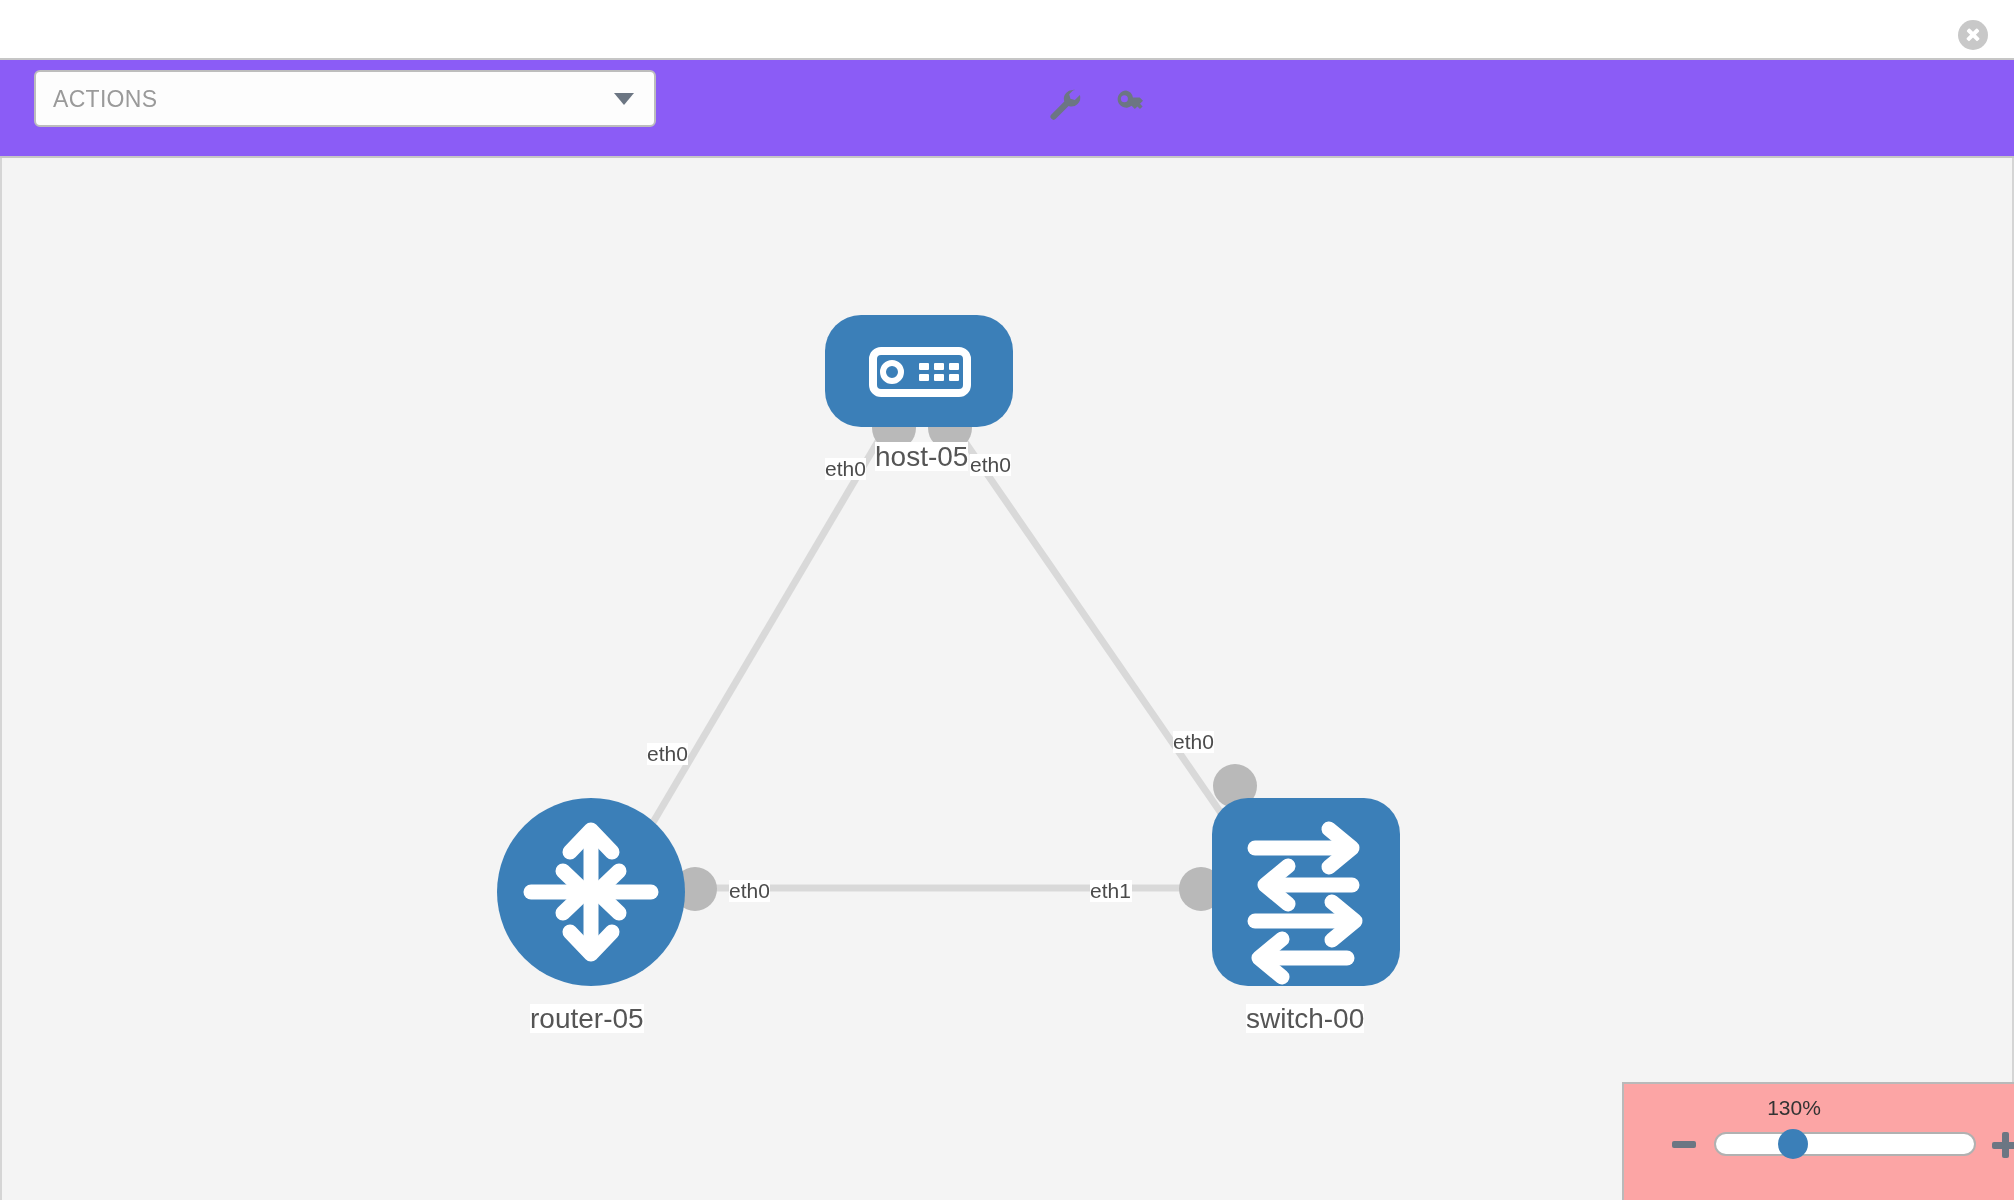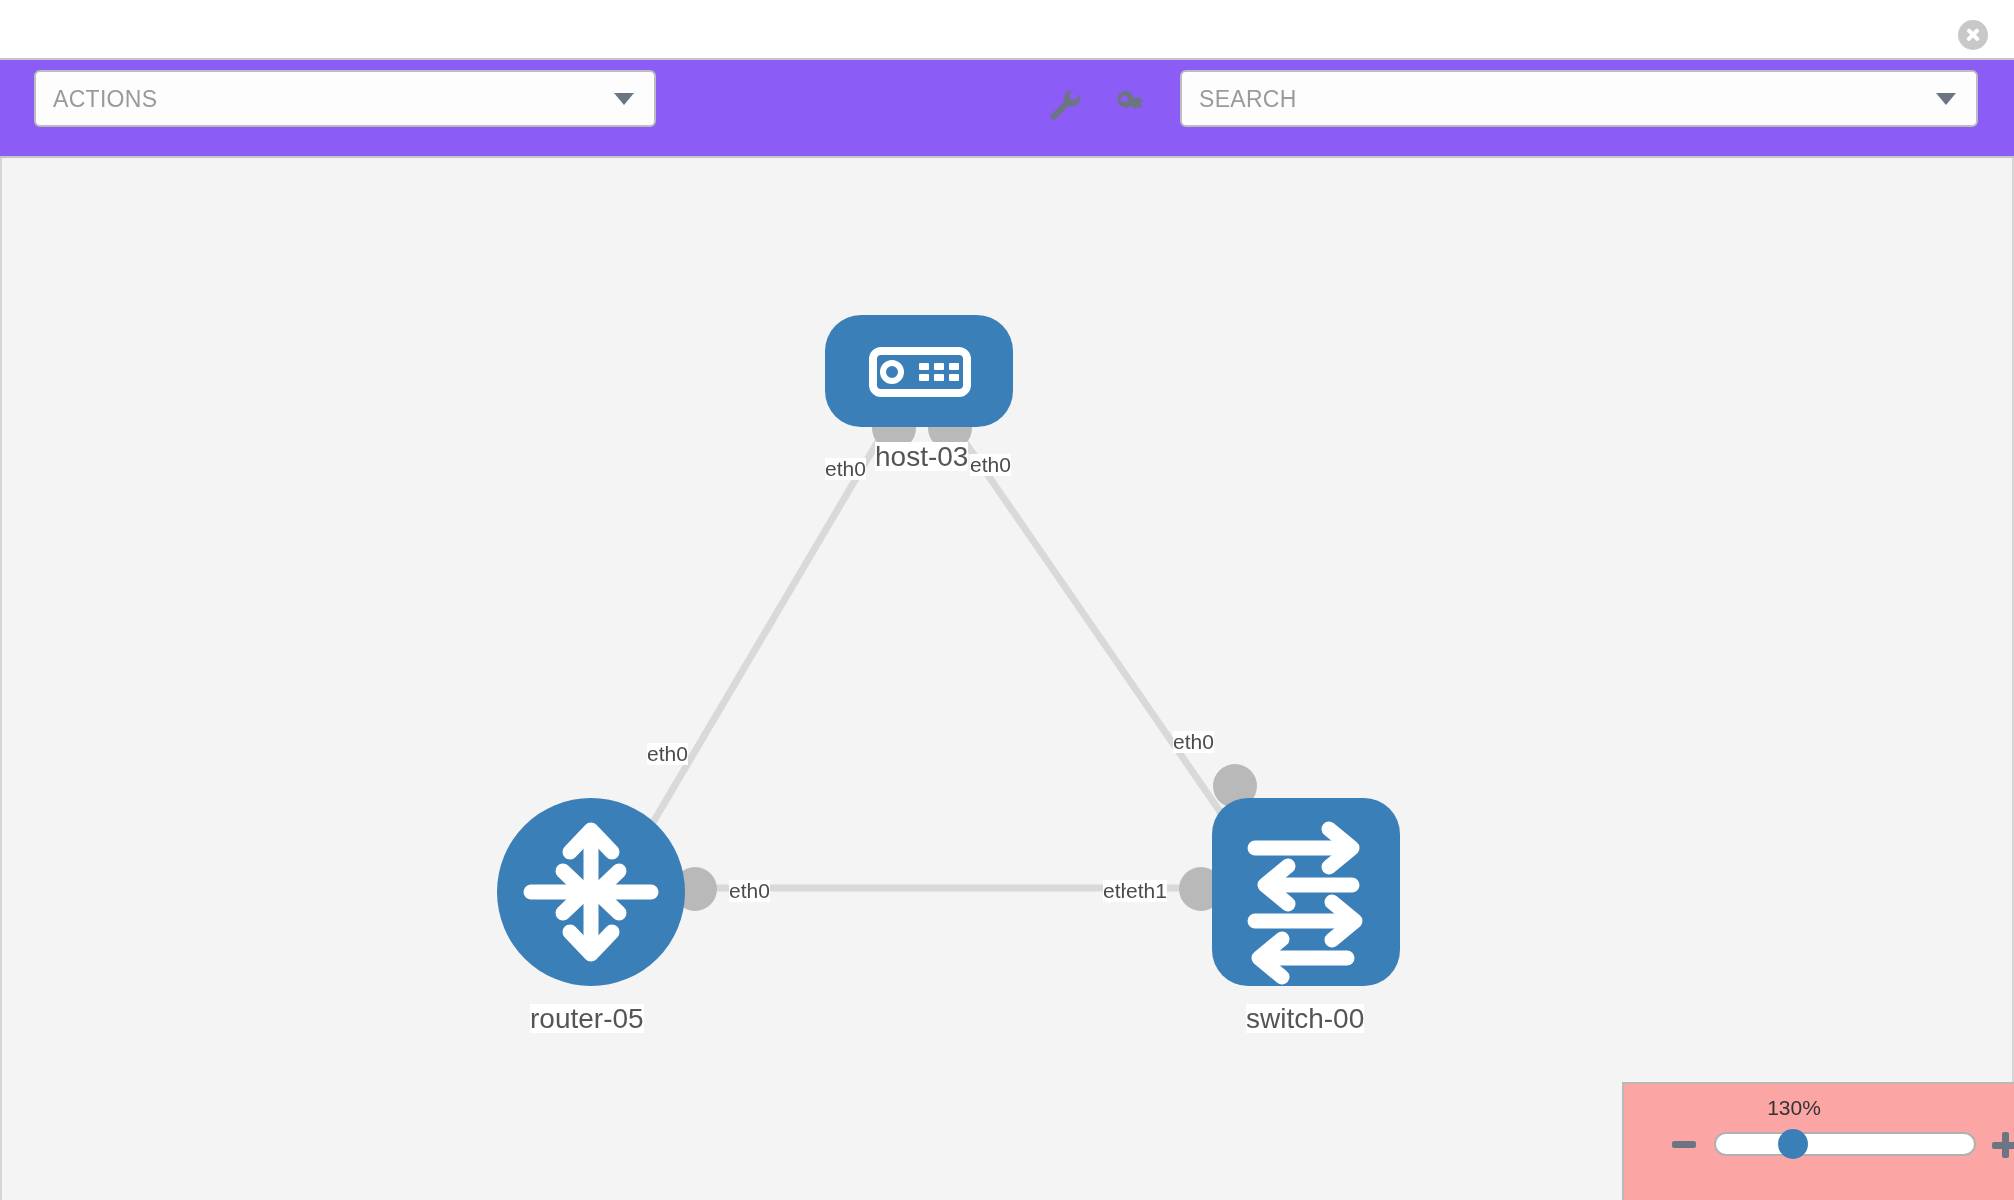--- a/index.html
+++ b/index.html
@@ -238,24 +238,20 @@
       <path d="M30.5 6.2a8.8 8.8 0 0 0-10.2 11.4L7.4 30.4a3.1 3.1 0 1 0 4.4 4.4l12.8-12.9A8.8 8.8 0 0 0 35.9 11l-5 5-4.5-1.2-1.2-4.5 5-5a8.9 8.9 0 0 0-0.7-0.9z" fill="#6c7683"></path>
     </svg>
   </div>
 
   <div class="tb-icon" id="key-icon">
     <svg viewBox="0 0 40 40" width="40" height="40">
       <path d="M15.2 6.5a8.6 8.6 0 1 0 5.4 15.3l3.2 3.2 2.6-2.6 2.6 2.6 2.6-2.6-2.6-2.6 3-3-3.3-3.3H21.9a8.6 8.6 0 0 0-6.7-7zm-1.8 4.8a3.5 3.5 0 1 1 0 7 3.5 3.5 0 0 1 0-7z" fill="#6c7683"></path>
     </svg>
   </div>
 
-  <div class="select-box" id="search-select">
-    <span class="sel-text">SEARCH</span>
-    <span class="caret"></span>
-  </div>
 </div>
 
 <div class="canvas">
 
   <svg class="topo-svg" viewBox="0 0 2014 1042">
 
     <g>
       <line x1="885" y1="268" x2="630" y2="700" stroke="#d9d9d9" stroke-width="7"></line>
       <line x1="952" y1="268" x2="1250" y2="700" stroke="#d9d9d9" stroke-width="7"></line>
       <line x1="660" y1="730" x2="1240" y2="730" stroke="#d9d9d9" stroke-width="7"></line>
@@ -315,34 +311,34 @@
 
         <line x1="1253" y1="763" x2="1348" y2="763"></line>
         <polyline points="1330,744 1353,763 1330,782"></polyline>
 
         <line x1="1345" y1="800" x2="1262" y2="800"></line>
         <polyline points="1280,781 1257,800 1280,819"></polyline>
       </g>
     </g>
   </svg>
 
-  <div class="lbl node-lbl" style="left:873px; top:284px;">host-03</div>
+  <div class="lbl node-lbl" style="left:873px; top:284px;">host-05</div>
   <div class="lbl node-lbl" style="left:528px; top:846px;">router-05</div>
   <div class="lbl node-lbl" style="left:1244px; top:846px;">switch-00</div>
 
   <div class="lbl link-lbl" style="left:823px; top:300px;">eth0</div>
   <div class="lbl link-lbl" style="left:968px; top:296px;">eth0</div>
 
   <div class="lbl link-lbl" style="left:645px; top:585px;">eth0</div>
   <div class="lbl link-lbl" style="left:1171px; top:573px;">eth0</div>
 
   <div class="lbl link-lbl" style="left:727px; top:722px;">eth0</div>
 
   <div class="lbl link-lbl" style="left:1101px; top:722px;">eth</div>
-  <div class="lbl link-lbl" style="left:1124px; top:722px;">eth1</div>
+  <div class="lbl link-lbl" style="left:1088px; top:722px;">eth1</div>
 </div>
 
 <div class="zoom-panel">
   <div class="zoom-level">130%</div>
   <div class="zoom-minus"></div>
   <div class="zoom-track"></div>
   <div class="zoom-thumb"></div>
   <div class="zoom-plus"></div>
 </div>
 

